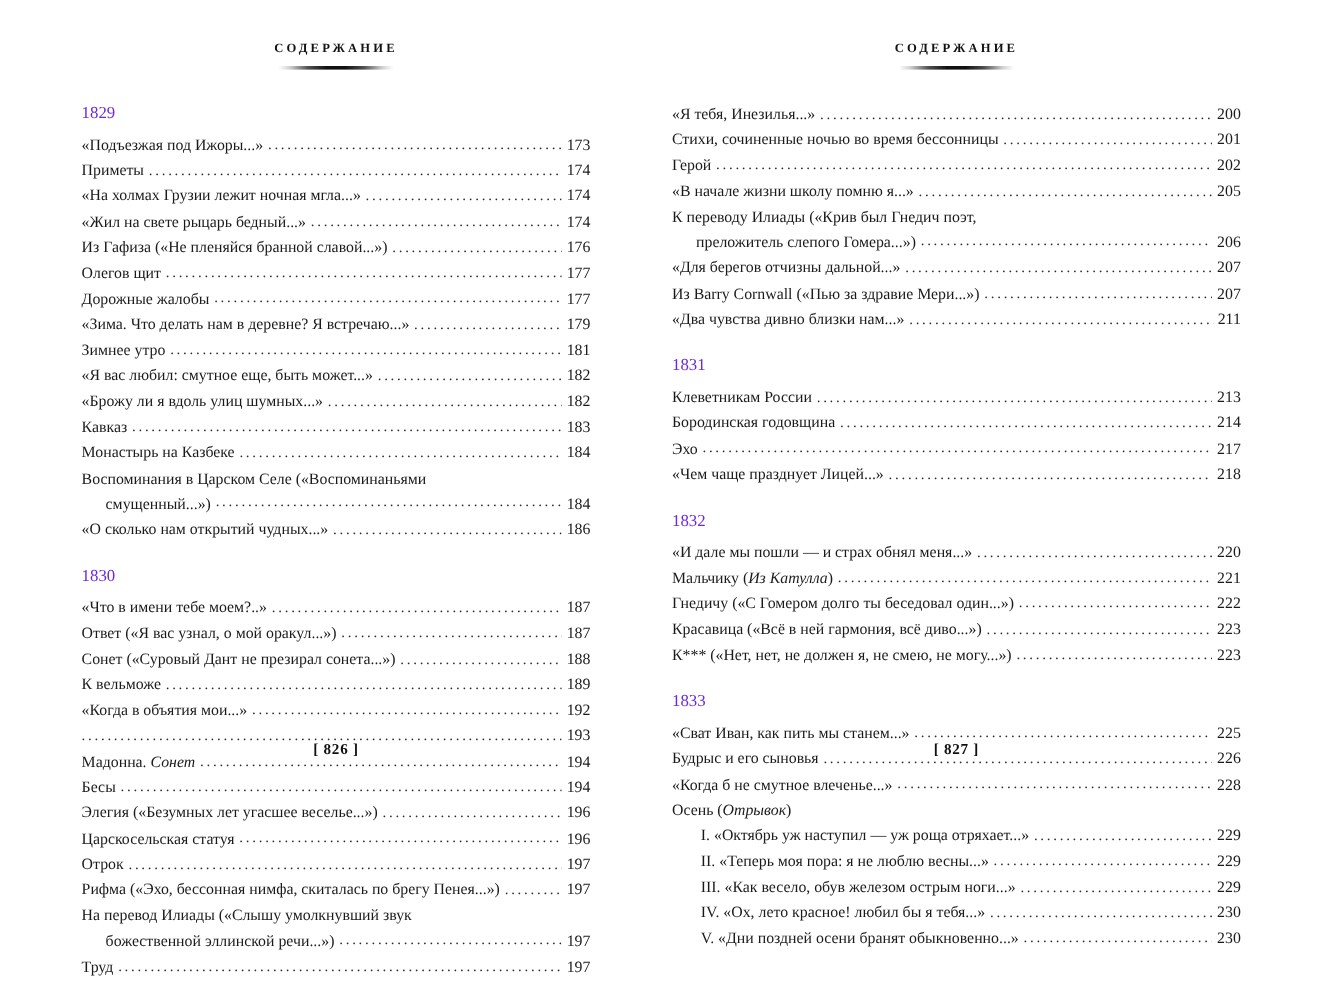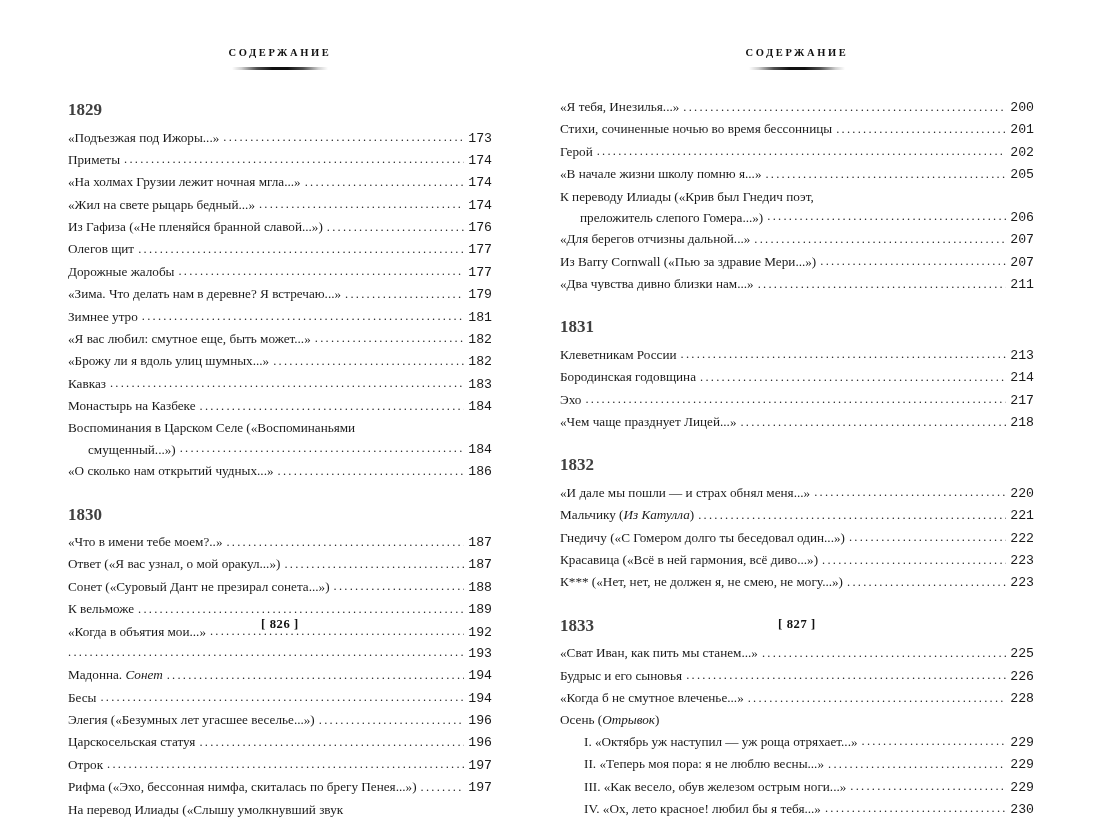--- a/index.html
+++ b/index.html
@@ -19,21 +19,21 @@
     width: 1100px;
     height: 825px;
     background: #ffffff;
     display: flex;
   }
   .column {
     position: relative;
     box-sizing: border-box;
     width: 550px;
     height: 690px;
-    padding-top: 42px;
+    padding-top: 30px;
   }
   .col-left  { padding-left: 68px;  padding-right: 58px; }
   .col-right { padding-left: 10px; padding-right: 66px; }
   .col-right .col-inner { padding-left: 0; }
 
   
   .runhead-wrap {
     text-align: center;
     margin-bottom: 26px;
   }
@@ -57,26 +57,25 @@
         #111111 58%,
         rgba(60,60,60,0.9) 74%,
         rgba(170,170,170,0.55) 90%,
         rgba(180,180,180,0) 100%);
   }
 
   
   .toc { font-size: 13.2px; }
 
   .year {
-    font-size: 17px;
-    color: #404040;
+    font-size: 14px;
+    color: #6d28d9;
     margin-top: 18px;
     margin-bottom: 3px;
     line-height: 1.62;
-    font-weight: bold;
   }
   .year.first { margin-top: 0; }
 
   .entry {
     display: flex;
     align-items: baseline;
     line-height: 1.62;
     margin: 0;
   }
   .entry.sub { padding-left: 24px; }
@@ -96,21 +95,20 @@
     color: #2a2a2a;
     font-size: 12.5px;
   }
   .leader::after {
     content: "......................................................................................................................";
   }
   .entry-page {
     padding-left: 4px;
     white-space: nowrap;
     text-align: right;
-    font-family: Liberation Mono, monospace;
   }
 
   
   .entry-wrap { line-height: 1.62; }
   .entry-wrap .line1 { white-space: nowrap; }
   .entry-wrap .line2 {
     display: flex;
     align-items: flex-start;
     padding-left: 20px;
   }

